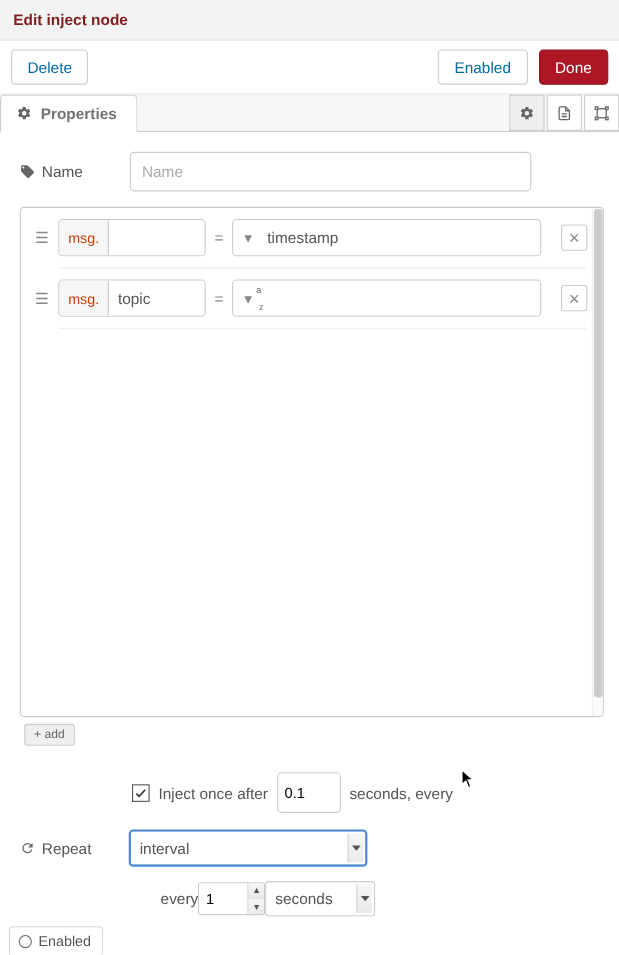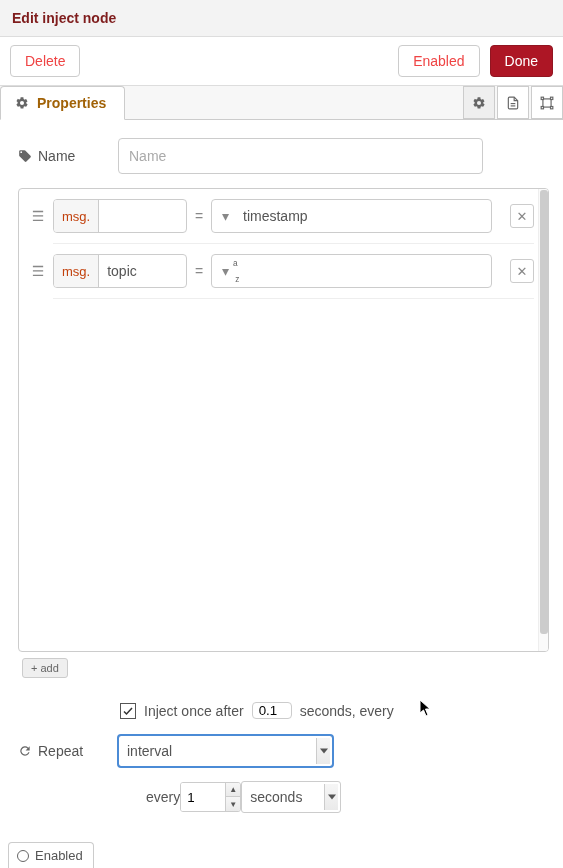--- a/index.html
+++ b/index.html
@@ -1,24 +1,24 @@
 <!DOCTYPE html>
 <html><head>
 <meta charset="utf-8">
 <style>
 * { box-sizing: border-box; margin: 0; padding: 0; }
 body { font-family: "Helvetica Neue", Arial, sans-serif; font-size: 14px; color: #555; background: #fff; width: 563px; height: 868px; overflow: hidden; }
 .header { background: #f3f3f3; padding: 10px 12px; font-weight: bold; color: #7f1d1d; border-bottom: 1px solid #ddd; }
 .button-row { background: #fff; padding: 8px 10px; display: flex; align-items: center; border-bottom: 1px solid #ddd; }
-.btn { border: 1px solid #ccc; background: #fff; padding: 7px 14px; border-radius: 4px; cursor: pointer; color: #ef4444; font-size: 14px; }
+.btn { border: 1px solid #ccc; background: #fff; padding: 7px 14px; border-radius: 4px; cursor: pointer; color: #0369a1; font-size: 14px; }
 .btn.delete { margin-right: auto; }
 .btn.cancel { margin-right: 10px; }
 .btn.done { background: #ad1625; color: #fff; border-color: #911521; font-weight: 500; }
 .tabs-row { display: flex; align-items: stretch; position: relative; background: #f7f7f7; border-bottom: 1px solid #ccc; }
-.tab { display: flex; align-items: center; gap: 8px; padding: 8px 18px 8px 14px; background: #fff; border: 1px solid #ccc; border-bottom: 1px solid #fff; margin-bottom: -1px; border-top-left-radius: 4px; border-top-right-radius: 4px; font-weight: bold; color: #a16207; }
+.tab { display: flex; align-items: center; gap: 8px; padding: 8px 18px 8px 14px; background: #fff; border: 1px solid #ccc; border-bottom: 1px solid #fff; margin-bottom: -1px; border-top-left-radius: 4px; border-top-right-radius: 4px; font-weight: bold; color: #737373; }
 .tab-spacer { flex: 1; }
 .icon-btn { width: 32px; border: 1px solid #ccc; background: #fff; display: flex; align-items: center; justify-content: center; cursor: pointer; margin-left: 2px; }
 .icon-btn.active { background: #efefef; }
 .form { padding: 18px 10px 0 18px; }
 .form-row { display: flex; align-items: center; margin-bottom: 14px; }
 .form-row .lbl { width: 100px; display: flex; align-items: center; gap: 6px; color: #555; }
 .txt-input { border: 1px solid #ccc; border-radius: 4px; padding: 9px 10px; font-size: 14px; color: #333; }
 .txt-input::placeholder { color: #aaa; }
 .name-input { width: 365px; }
 .props-box { border: 1px solid #ccc; border-radius: 4px; height: 464px; background: #fff; position: relative; overflow: hidden; margin-right: 4px; }
@@ -34,21 +34,21 @@
 .type-box { display: flex; border: 1px solid #ccc; border-radius: 4px; height: 34px; align-items: center; flex: 1; }
 .type-trigger { padding: 0 6px 0 10px; display: flex; align-items: center; gap: 4px; color: #888; cursor: pointer; border-right: none; height: 100%; }
 .type-label { padding: 0 8px; color: #555; flex: 1; }
 .az-icon { display: inline-block; width: 16px; font-size: 10px; color: #666; line-height: 8px; }
 .del-btn { width: 24px; height: 24px; border: 1px solid #ccc; border-radius: 3px; background: #fff; display: flex; align-items: center; justify-content: center; color: #888; cursor: pointer; font-size: 13px; }
 .sep { border-top: 1px solid #eee; margin: 4px 14px 0 34px; }
 .add-btn { margin: 6px 0 10px 4px; border: 1px solid #ccc; background: #efefef; border-radius: 3px; padding: 3px 8px; font-size: 11px; color: #666; cursor: pointer; display: inline-flex; align-items: center; gap: 3px; }
 .inject-row { display: flex; align-items: center; gap: 8px; margin: 14px 0 16px 102px; }
 .chk { width: 16px; height: 16px; border: 1.5px solid #555; display: inline-flex; align-items: center; justify-content: center; }
 .chk svg { width: 12px; height: 12px; }
-.num-input { width: 40px; border: 1px solid #ccc; border-radius: 4px; padding: 0 6px; text-align: left; }
+.num-input { width: 58px; border: 1px solid #ccc; border-radius: 4px; padding: 10px 6px; text-align: left; }
 .select { border: 1px solid #ccc; border-radius: 3px; padding: 7px 8px; font-size: 14px; min-width: 100px; background: #fff; position: relative; }
 .select.repeat { width: 215px; outline: 2px solid #4b8bd6; outline-offset: -1px; }
 .select .arrow { position: absolute; right: 2px; top: 2px; bottom: 2px; width: 14px; background: linear-gradient(#f6f6f6,#eaeaea); border-left: 1px solid #ccc; display: flex; align-items: center; justify-content: center; }
 .spinner { display: flex; border: 1px solid #ccc; border-radius: 3px; overflow: hidden; height: 30px; }
 .spinner input { border: none; width: 44px; padding: 0 6px; }
 .spinner .btns { display: flex; flex-direction: column; border-left: 1px solid #ccc; }
 .spinner .btns div { height: 15px; width: 14px; display: flex; align-items: center; justify-content: center; font-size: 8px; background: linear-gradient(#f6f6f6,#eaeaea); color: #555; }
 .spinner .btns div:first-child { border-bottom: 1px solid #ccc; }
 .every-row { display: flex; align-items: center; gap: 0; margin-left: 128px; margin-top: 12px; }
 .enabled-pill { position: absolute; bottom: 0; left: 8px; border: 1px solid #ccc; border-bottom: none; border-radius: 4px 4px 0 0; padding: 5px 10px 5px 8px; display: flex; align-items: center; gap: 6px; background: #fff; font-size: 13px; color: #555; }

